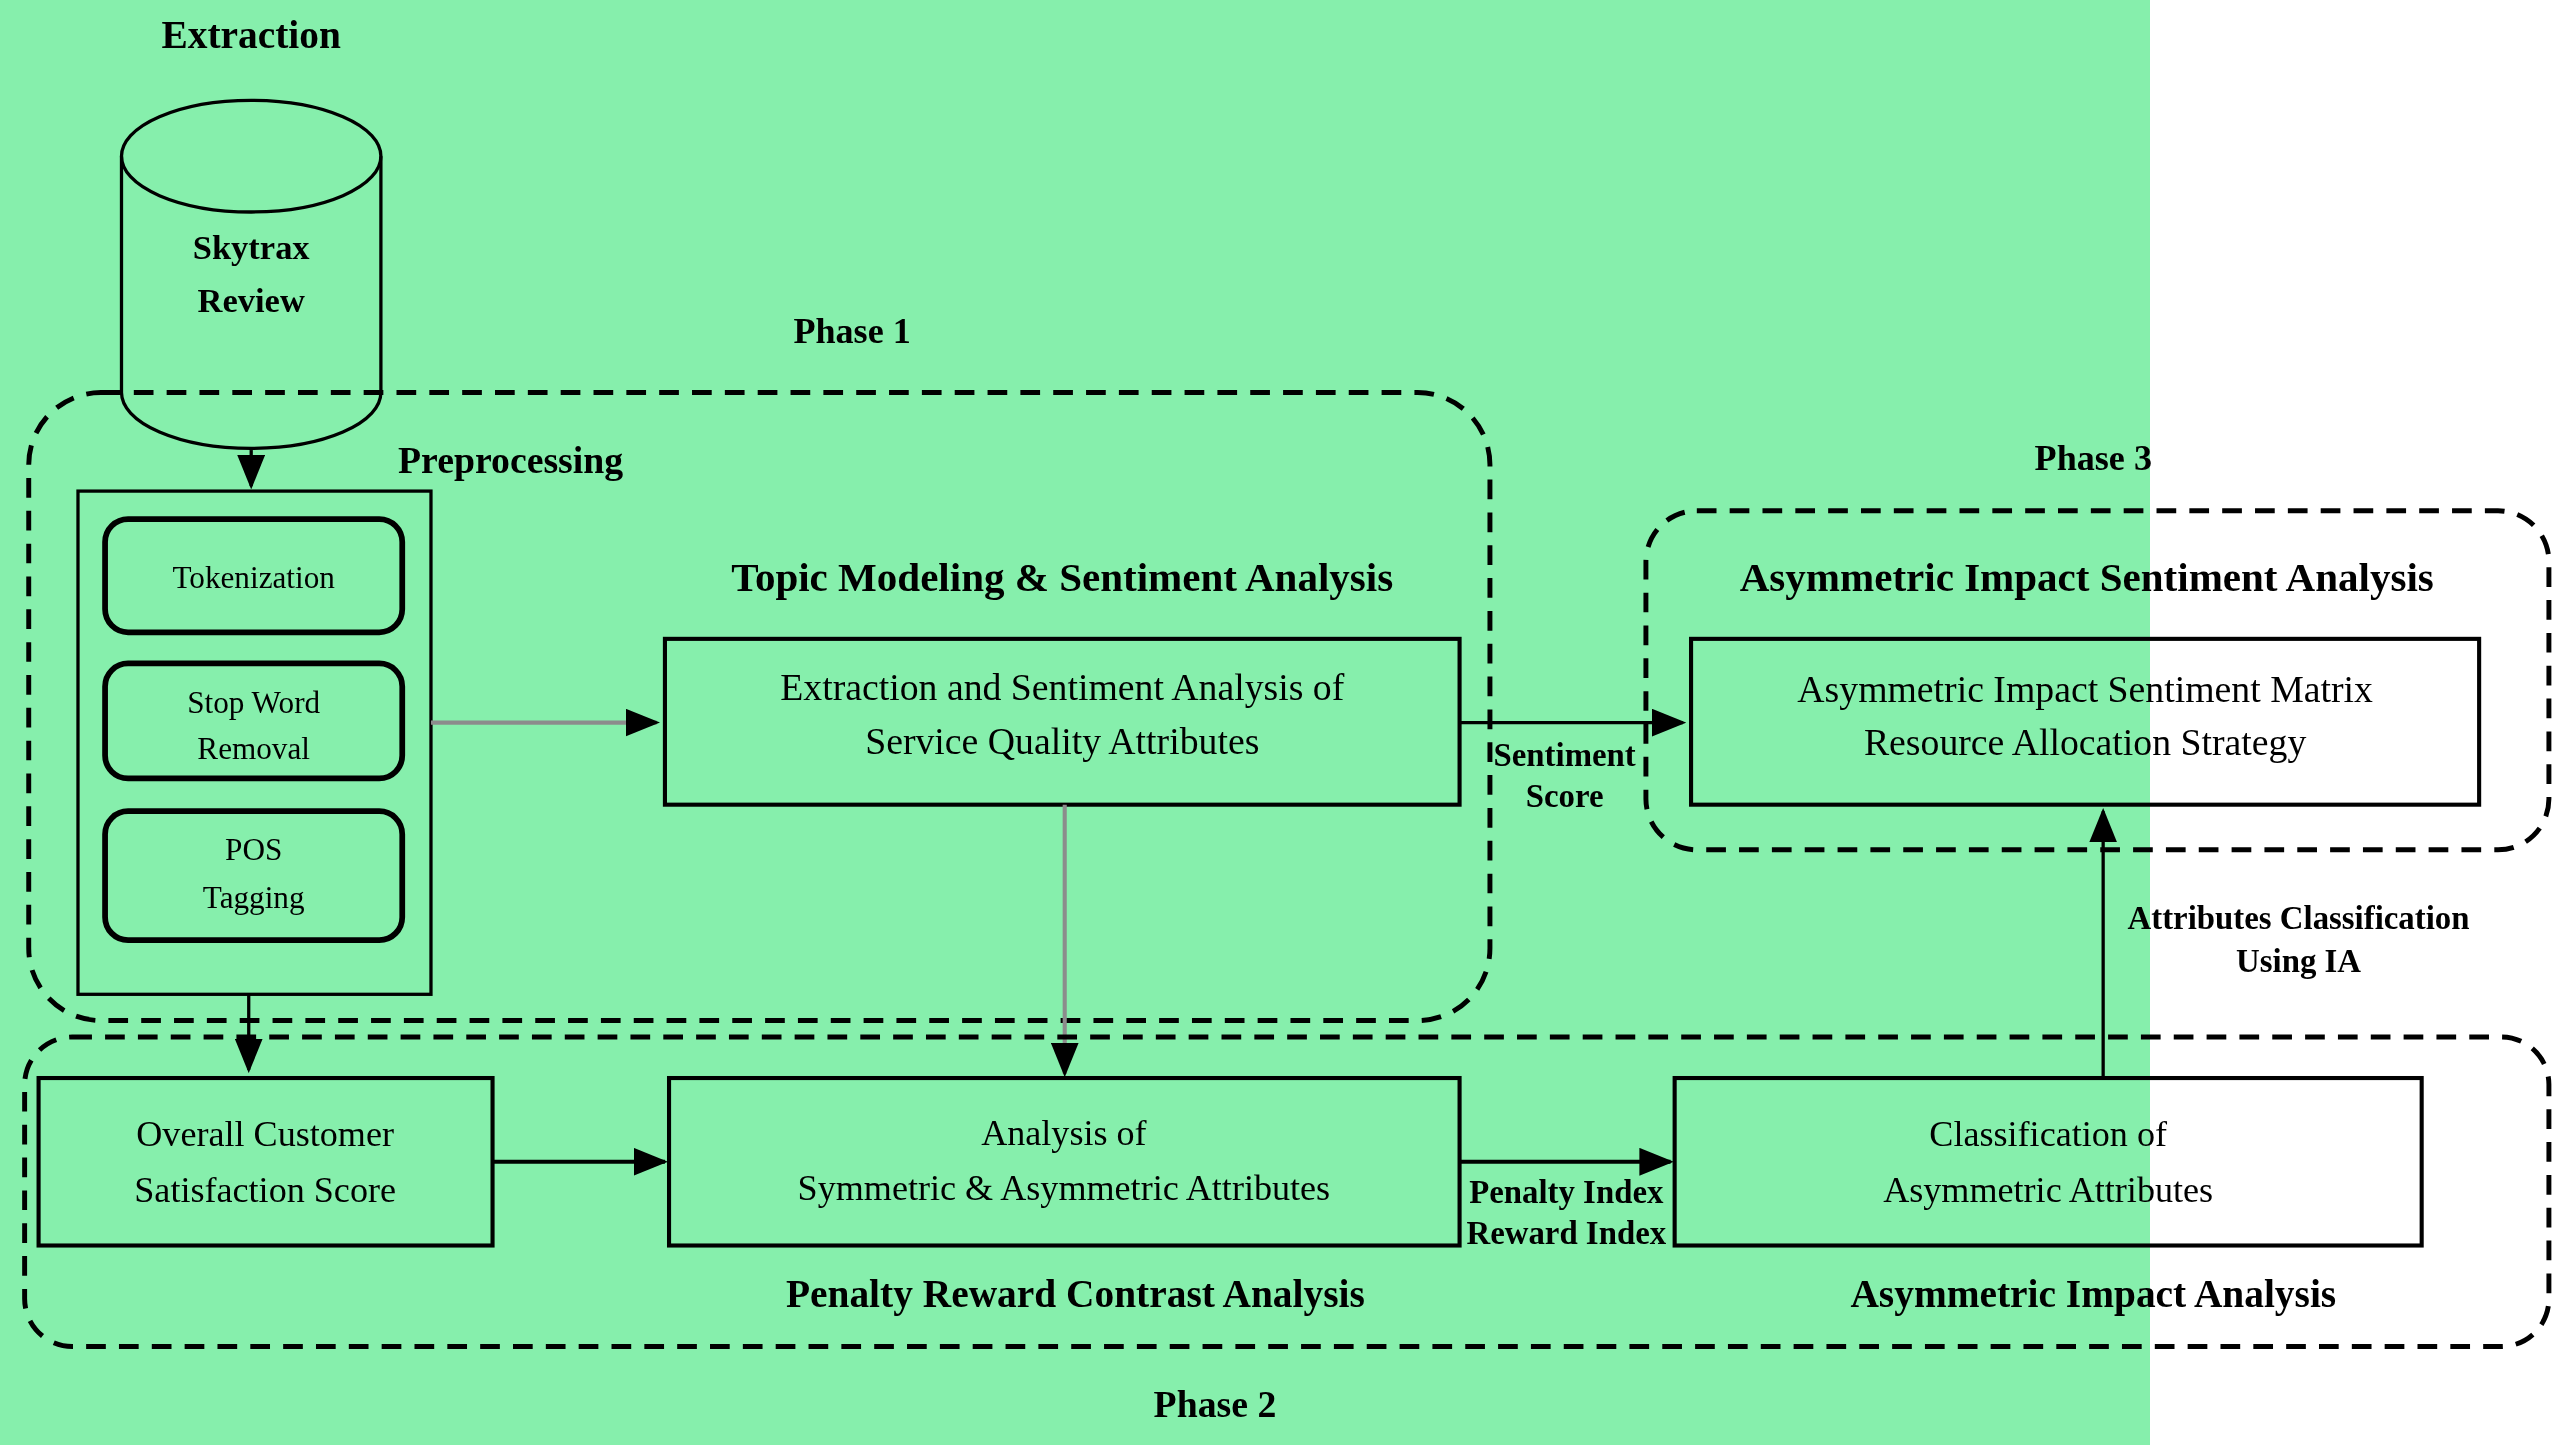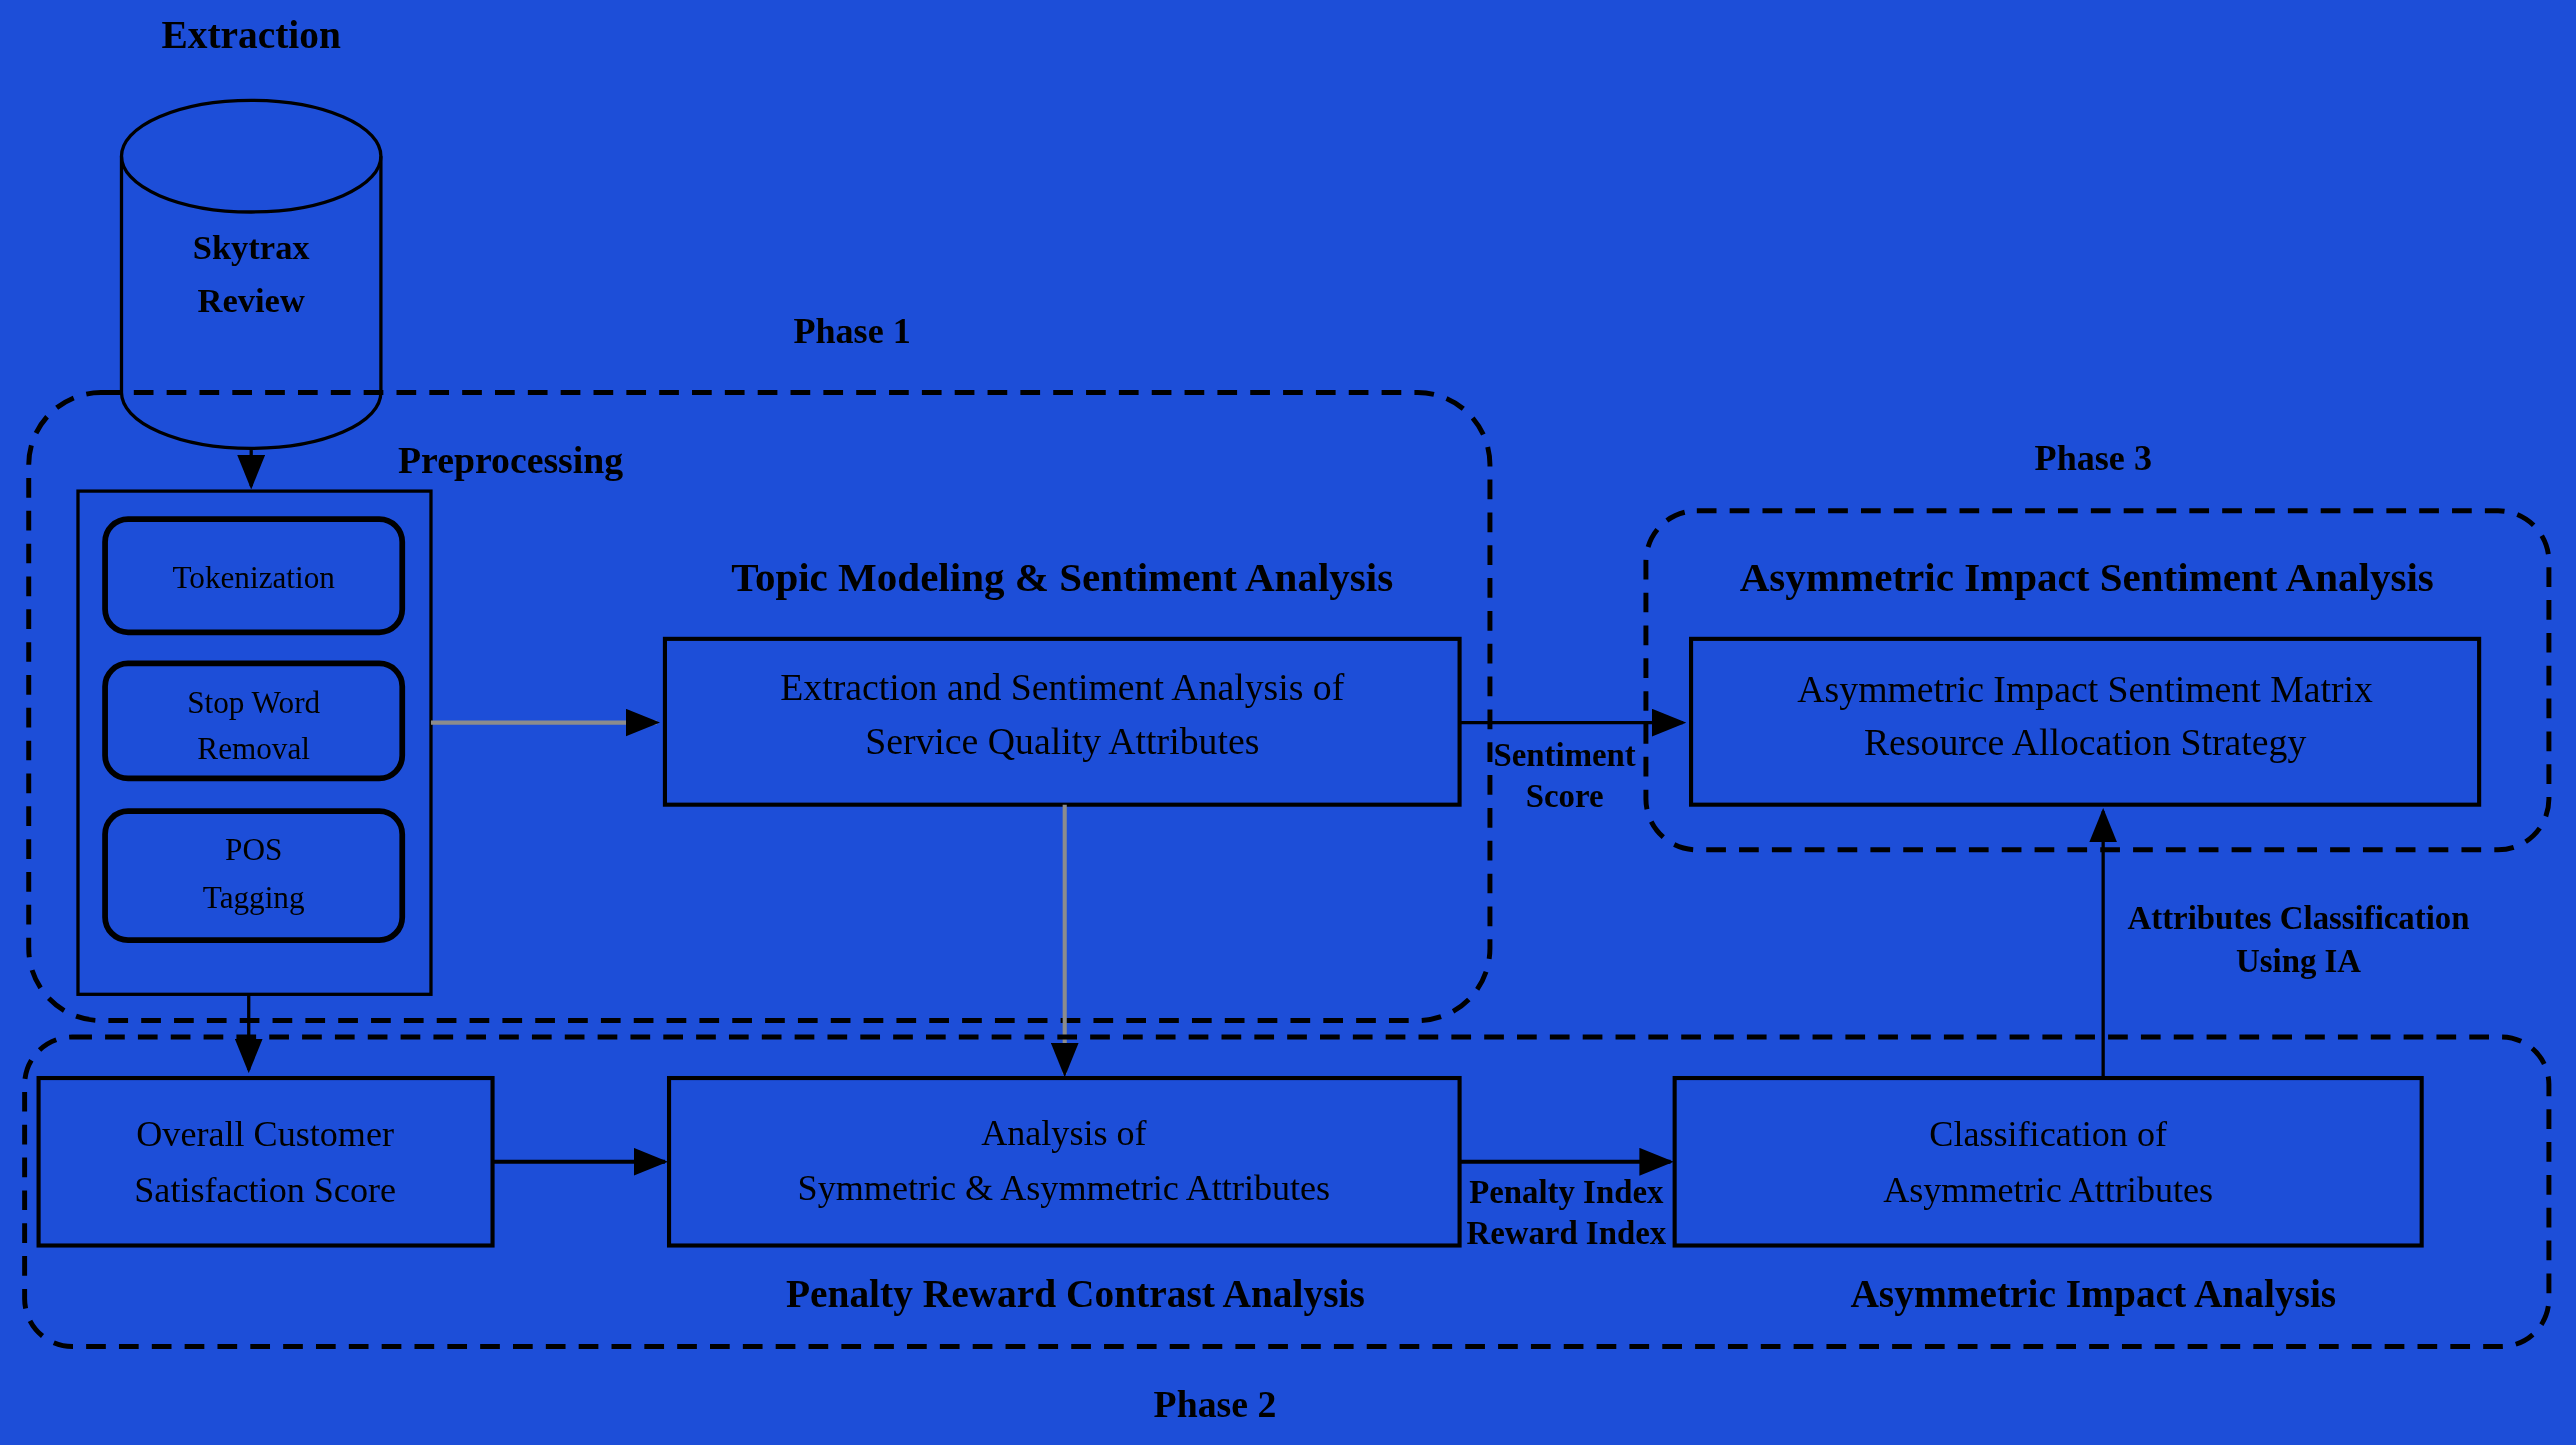--- a/index.html
+++ b/index.html
@@ -2,23 +2,23 @@
 <html style="font-size:13px"><head>
 <meta charset="utf-8">
 <style>
   html, body {
     margin: 0;
     padding: 0;
     background: #ffffff;
   }
   #canvas {
     position: relative;
-    width: 2576px;
+    width: 2150px;
     height: 1446px;
-    background: #1d4ed8;
+    background: #86efac;
     font-family: "Liberation Serif", serif;
   }
   svg { display: block; }
   text {
     font-family: "Liberation Serif", serif;
     fill: #000000;
   }
   .t-bold { font-weight: bold; }
   .shape { fill: none; stroke: #000000; }
 </style>

